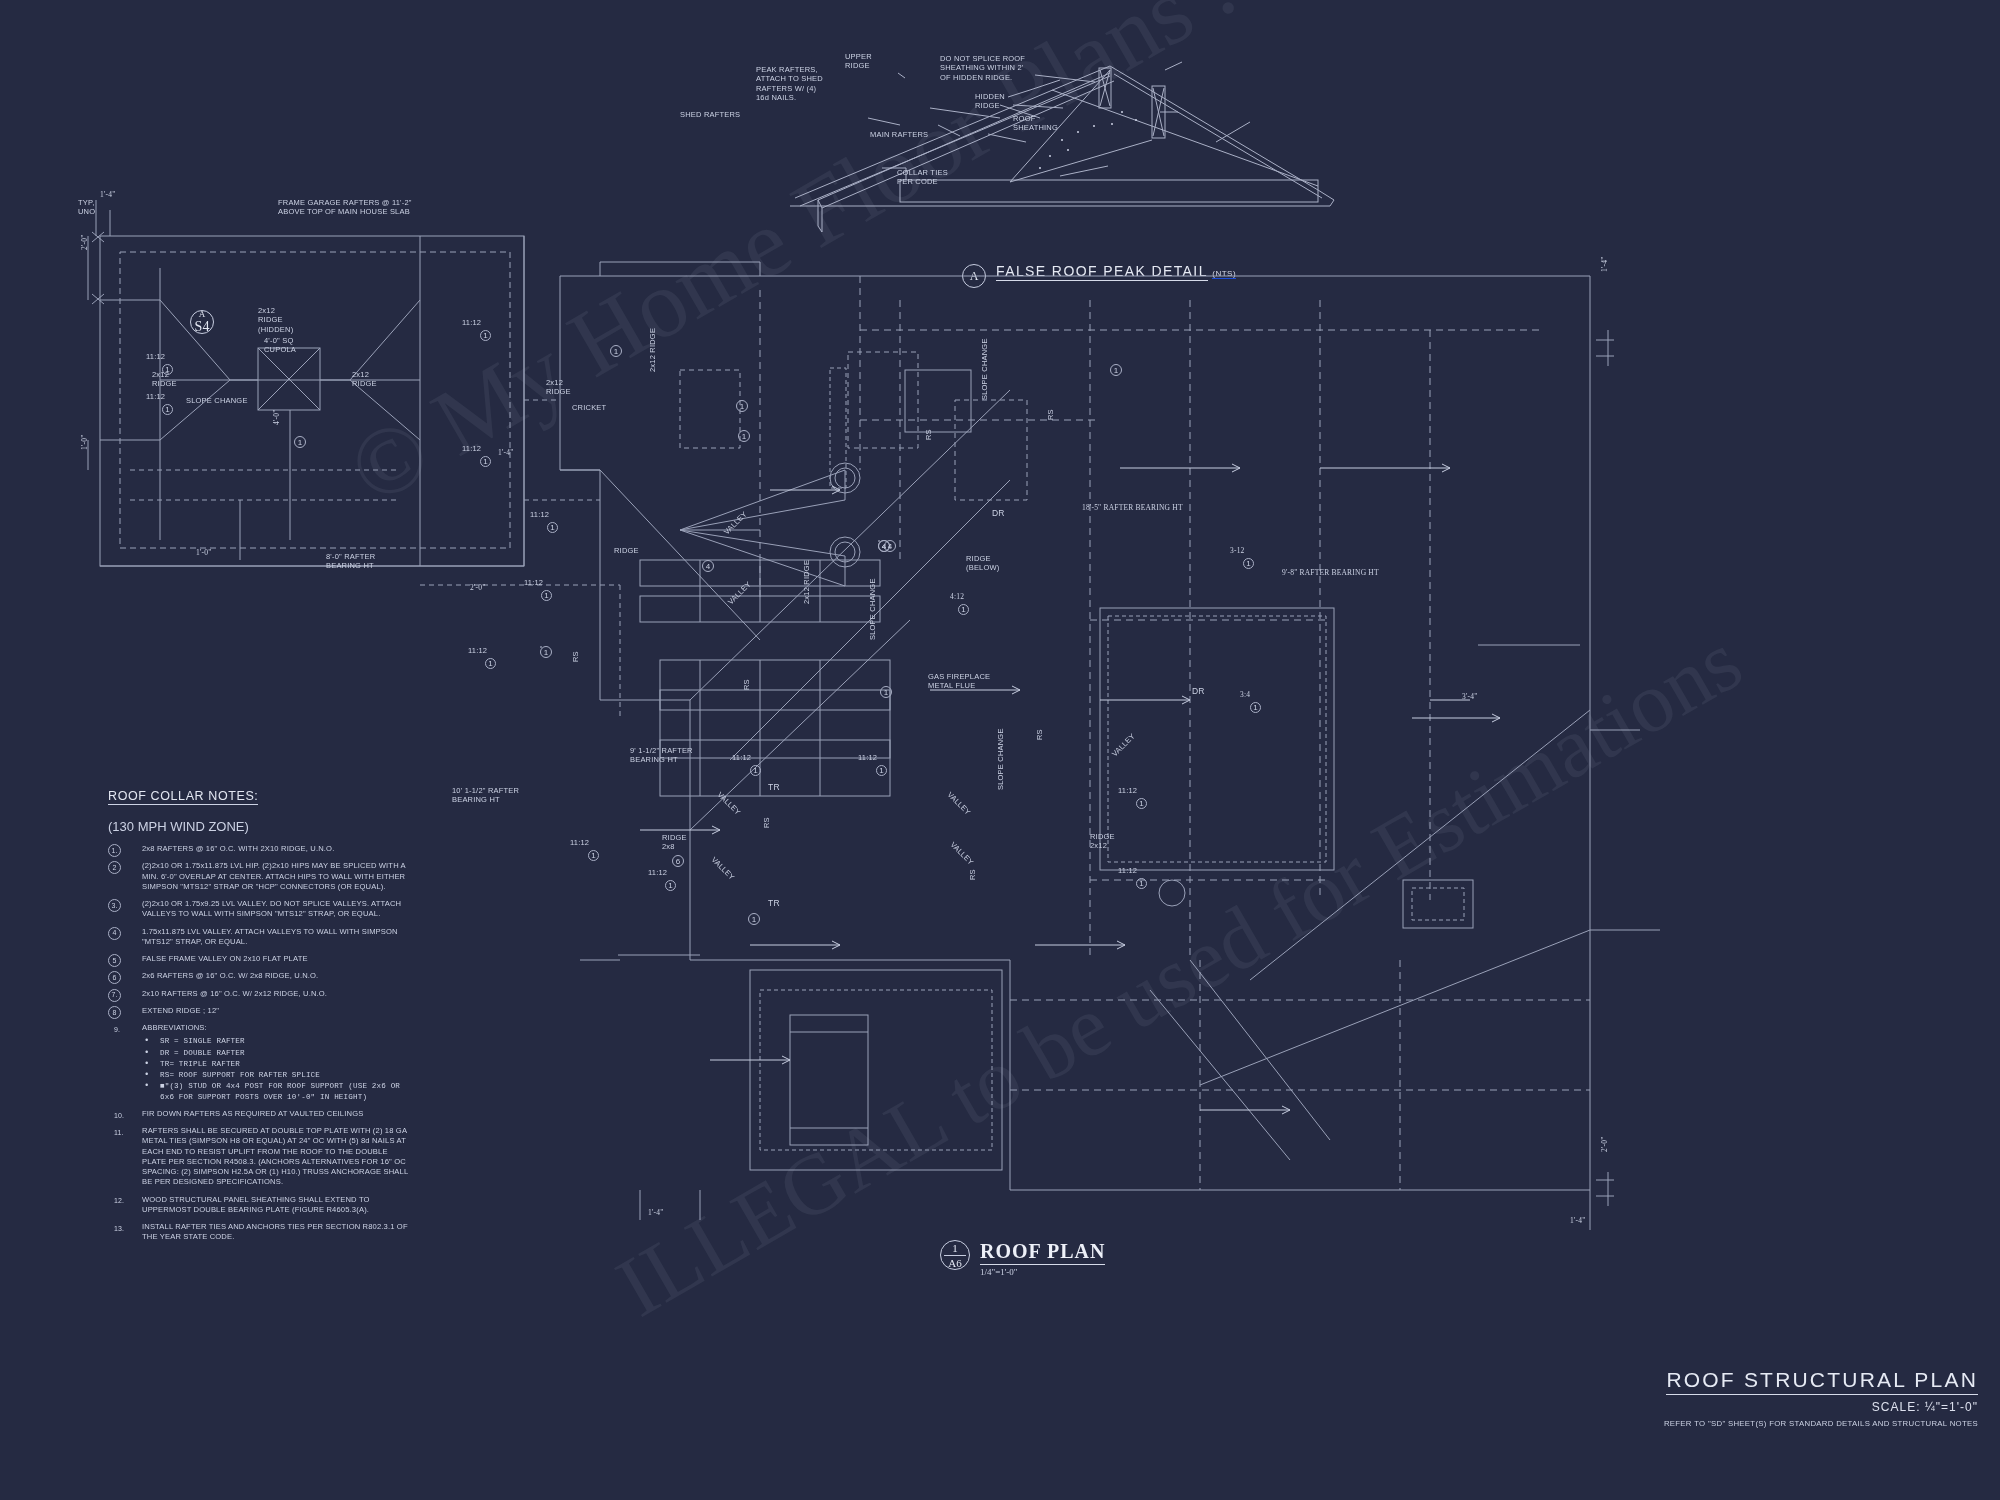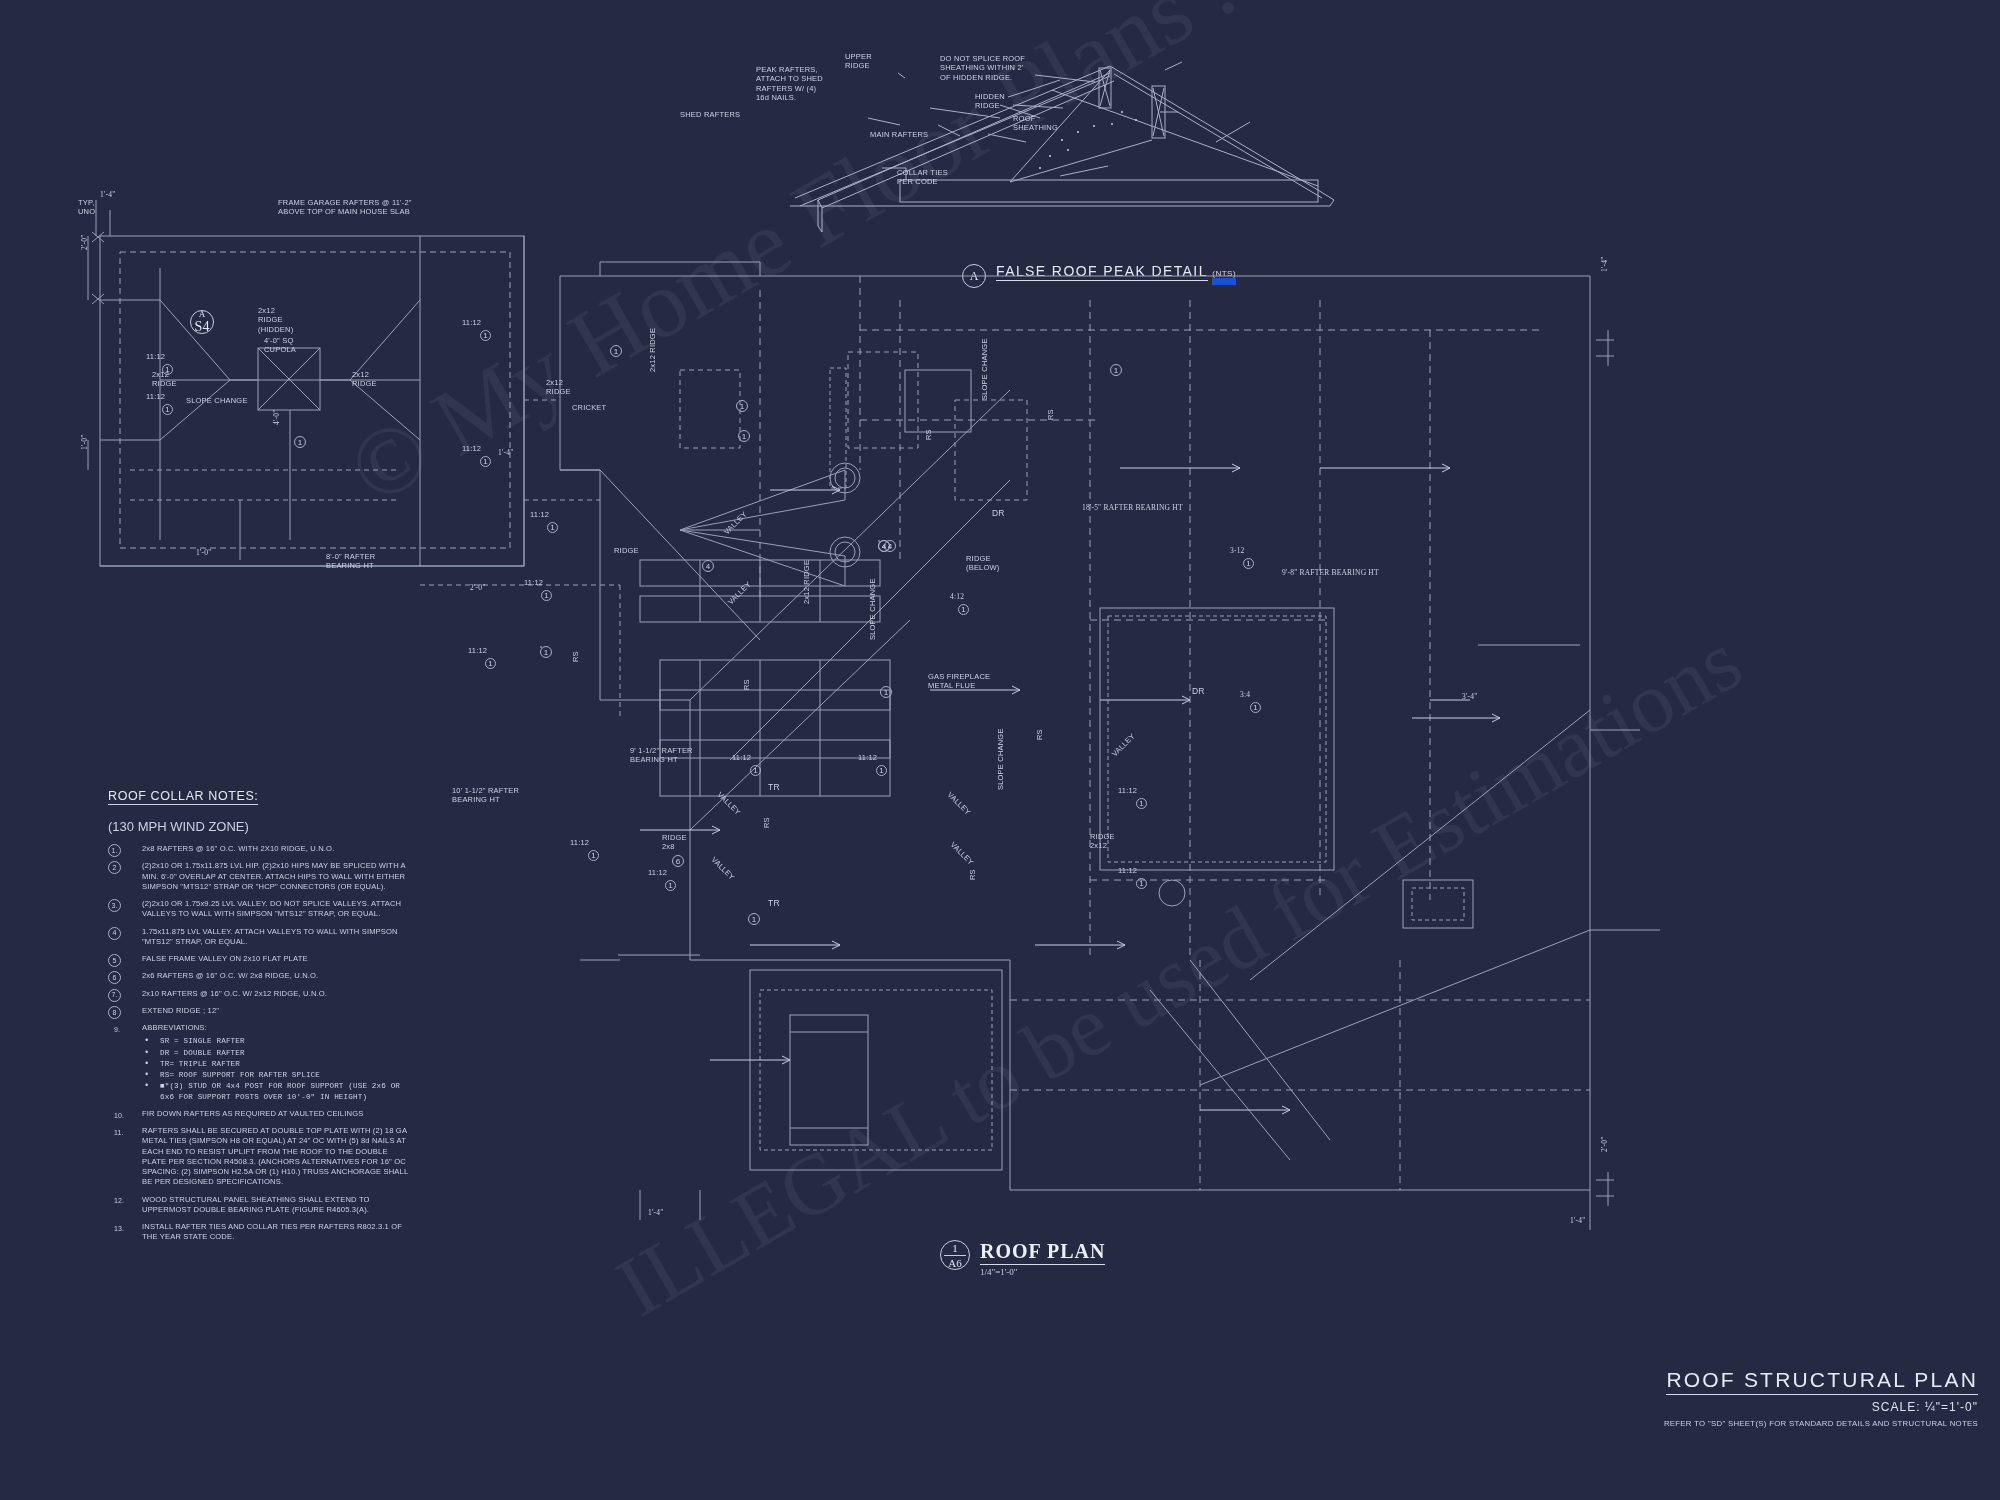--- a/index.html
+++ b/index.html
@@ -160,21 +160,21 @@
     display: flex; align-items: center; justify-content: center;
     font-size: 12px; color: #e3e7f2; font-family: "Liberation Serif", serif;
     margin-right: 10px; margin-top: 2px;
   }
   #detailtitle .dtxt1 {
     font-size: 14px; letter-spacing: 1.4px; color: #e6eaf4;
     border-bottom: 1px solid #d6dbe9; display: inline-block; padding-bottom: 1px;
   }
   #detailtitle .dtxt2 {
     font-size: 8px; letter-spacing: 0.5px; margin-top: 2px;
-    border-bottom: 7px solid #1d4ed8; display: inline-block;
+    border-bottom: 1px solid #1d4ed8; display: inline-block;
   }
 
   
   #plantitle { position: absolute; left: 940px; top: 1240px; display: flex; align-items: flex-start; }
   #plantitle .pb {
     width: 30px; height: 30px;
     border: 1px solid #c7cde0; border-radius: 50%;
     box-sizing: border-box;
     display: flex; flex-direction: column; align-items: center; justify-content: center;
     font-family: "Liberation Serif", serif; font-size: 11px; color: #e3e7f2;
@@ -616,21 +616,21 @@
       <li class="plain">
         <span class="num">11.</span>
         <span>RAFTERS SHALL BE SECURED AT DOUBLE TOP PLATE WITH (2) 18 GA METAL TIES (SIMPSON H8 OR EQUAL) AT 24" OC WITH (5) 8d NAILS AT EACH END TO RESIST UPLIFT FROM THE ROOF TO THE DOUBLE PLATE PER SECTION R4508.3. (ANCHORS ALTERNATIVES FOR 16" OC SPACING: (2) SIMPSON H2.5A OR (1) H10.) TRUSS ANCHORAGE SHALL BE PER DESIGNED SPECIFICATIONS.</span>
       </li>
       <li class="plain">
         <span class="num">12.</span>
         <span>WOOD STRUCTURAL PANEL SHEATHING SHALL EXTEND TO UPPERMOST DOUBLE BEARING PLATE (FIGURE R4605.3(A).</span>
       </li>
       <li class="plain">
         <span class="num">13.</span>
-        <span>INSTALL RAFTER TIES AND COLLAR TIES PER RAFTERS R802.3.1 OF THE YEAR STATE CODE.</span>
+        <span>INSTALL RAFTER TIES AND ANCHORS TIES PER SECTION R802.3.1 OF THE YEAR STATE CODE.</span>
       </li>
     </ol>
   </div>
 
   <div id="plantitle">
     <div class="pb">
       <span>1</span>
       <span class="bdiv"></span>
       <span>A6</span>
     </div>

